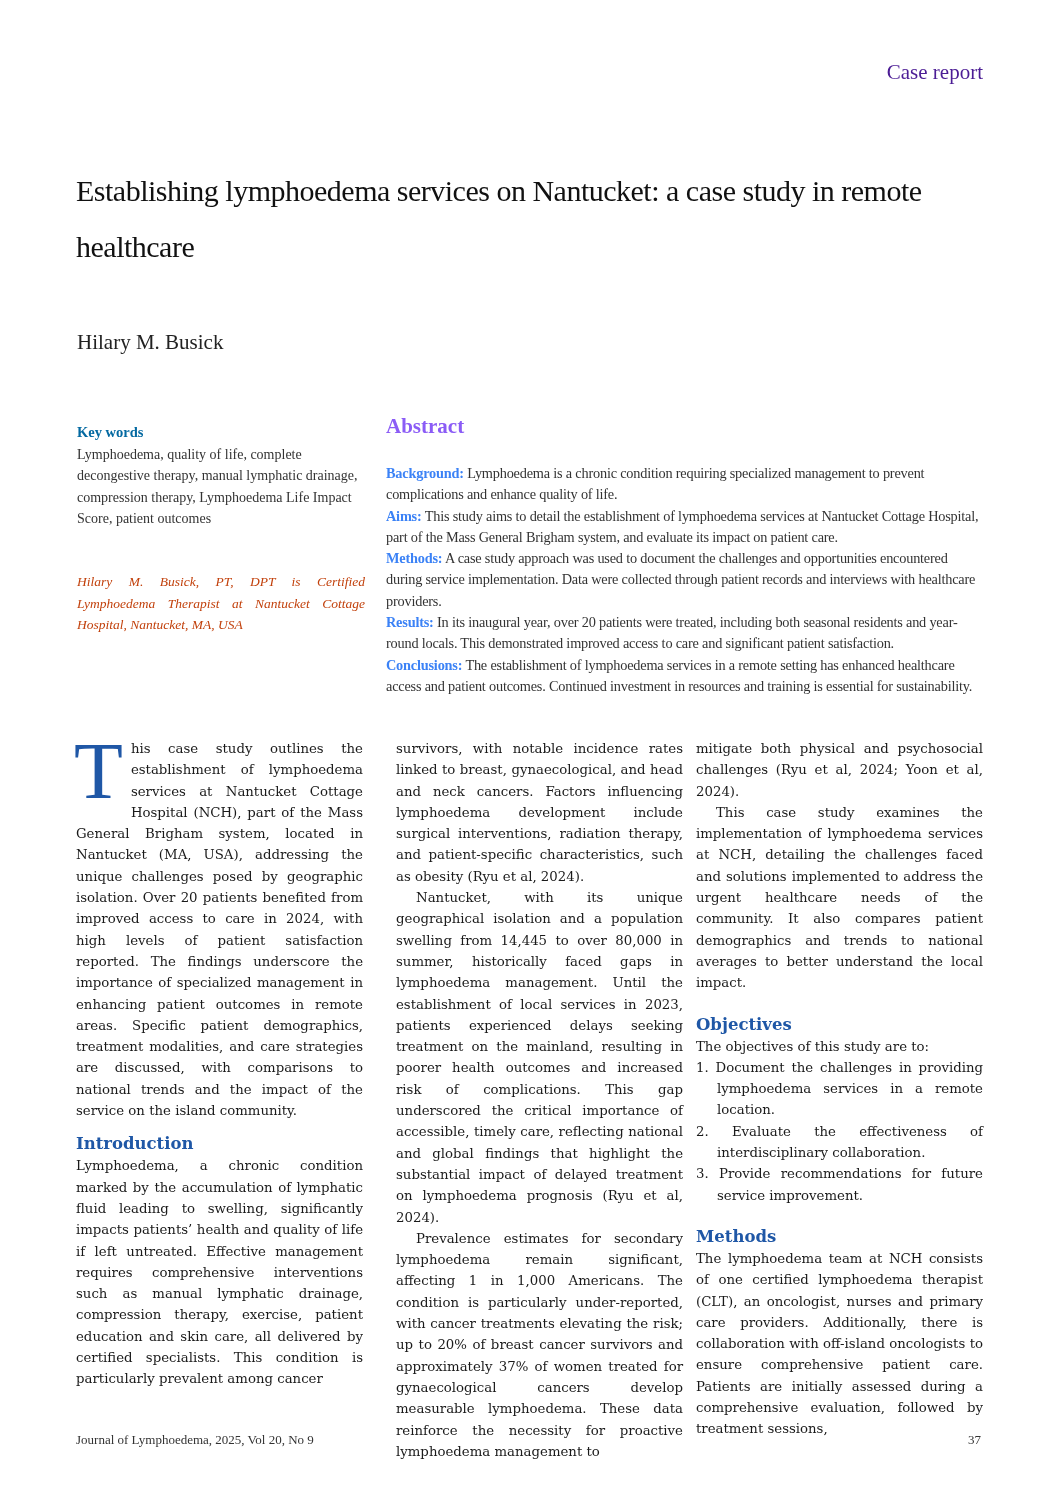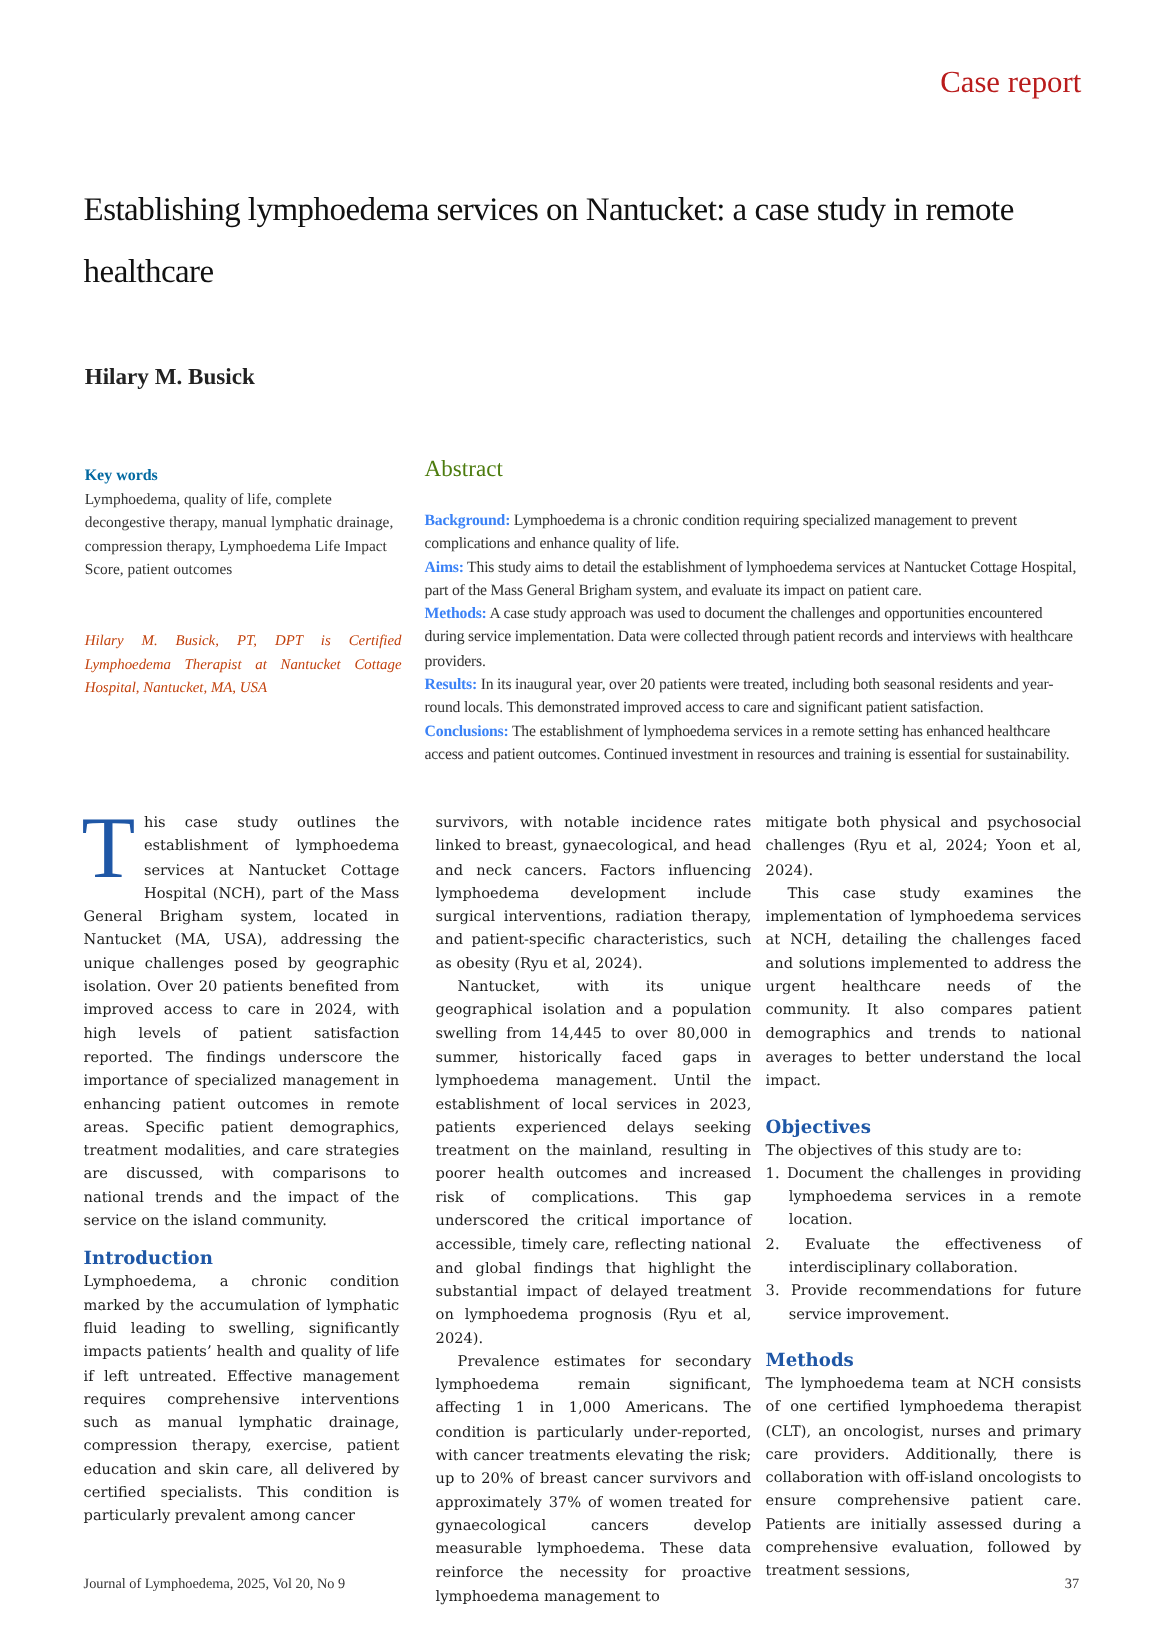--- a/index.html
+++ b/index.html
@@ -1,31 +1,31 @@
 <!DOCTYPE html>
 <html><head>
 <meta charset="utf-8">
 <style>
   * { margin: 0; padding: 0; box-sizing: border-box; }
   html, body { width: 1058px; height: 1497px; background: #ffffff; }
   body { position: relative; font-family: "DejaVu Serif", "Liberation Serif", serif; color: #1a1a1a; overflow: hidden; }
 
-  .section-label { position: absolute; top: 60px; right: 75px; font-family: "Liberation Serif", serif; font-size: 28px; color: #b91c1c; }
+  .section-label { position: absolute; top: 60px; right: 75px; font-family: "Liberation Serif", serif; font-size: 21px; color: #4c1d95; }
 
   .title { position: absolute; left: 76px; top: 163px; width: 930px; font-family: "Liberation Serif", serif; font-size: 30px; line-height: 56px; font-weight: normal; color: #111; letter-spacing: -0.5px; }
 
-  .author { position: absolute; left: 77px; top: 330px; font-family: "Liberation Serif", serif; font-size: 21px; color: #222; font-weight: bold; }
+  .author { position: absolute; left: 77px; top: 330px; font-family: "Liberation Serif", serif; font-size: 21px; color: #222; }
 
   .keywords { position: absolute; left: 77px; top: 422px; width: 290px; font-family: "Liberation Serif", serif; font-size: 14px; line-height: 21.5px; color: #333; }
   .keywords .kw-head { font-weight: bold; color: #0369a1; font-size: 14.5px; }
 
   .affil { position: absolute; left: 77px; top: 571px; width: 288px; font-family: "Liberation Serif", serif; font-style: italic; font-size: 13.5px; line-height: 21.5px; color: #c2410c; text-align: justify; }
 
   .abstract { position: absolute; left: 386px; top: 414px; width: 596px; font-family: "Liberation Serif", serif; }
-  .abstract h2 { font-size: 21px; font-weight: normal; color: #4d7c0f; margin-bottom: 24px; }
+  .abstract h2 { font-size: 21px; font-weight: bold; color: #8b5cf6; margin-bottom: 24px; }
   .abstract p { font-size: 14.3px; line-height: 21.3px; color: #333; letter-spacing: -0.2px; }
   .abstract p b { color: #3b82f6; font-family: Liberation Serif, serif; }
 
   .col { position: absolute; top: 738px; width: 287px; font-family: "DejaVu Serif", serif; font-size: 13.3px; line-height: 21.3px; color: #1a1a1a; text-align: justify; }
   .col1 { left: 76px; }
   .col2 { left: 396px; }
   .col3 { left: 696px; }
   .col p { margin: 0; }
   .col p.indent { text-indent: 20px; }
   .dropcap { float: left; font-family: "Liberation Serif", serif; font-size: 80px; line-height: 62px; color: #1f57a6; margin: 2px 8px 0 -2px; font-weight: normal; }

